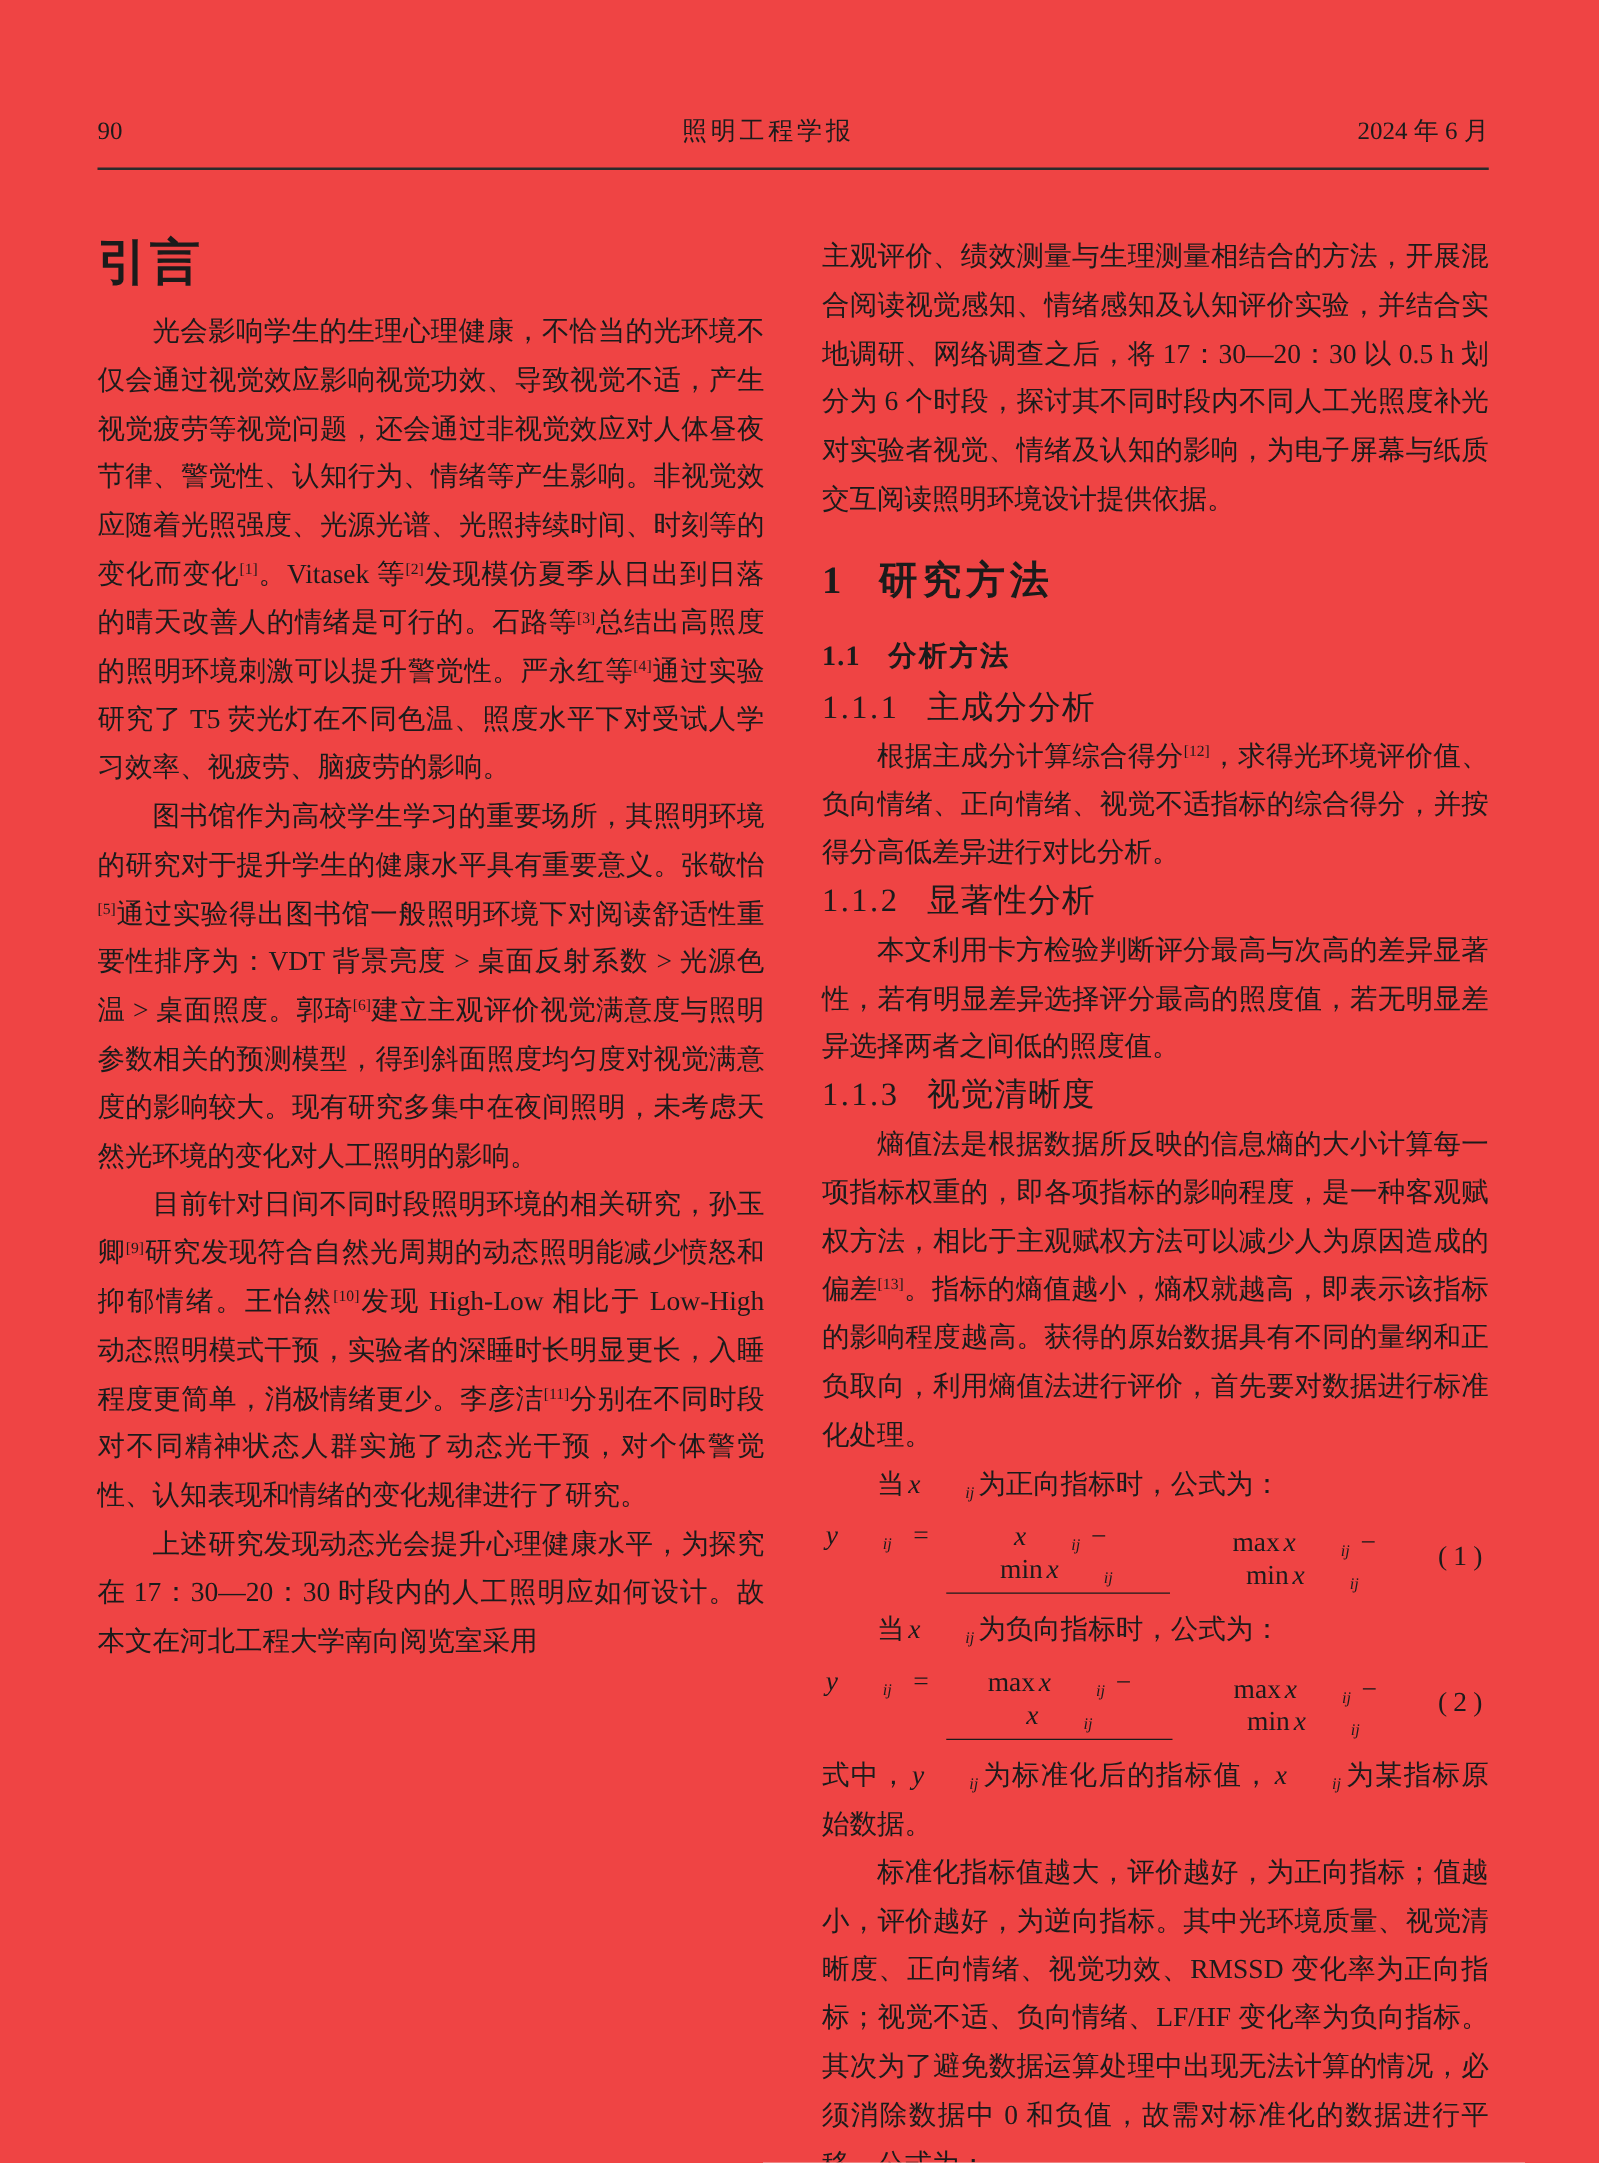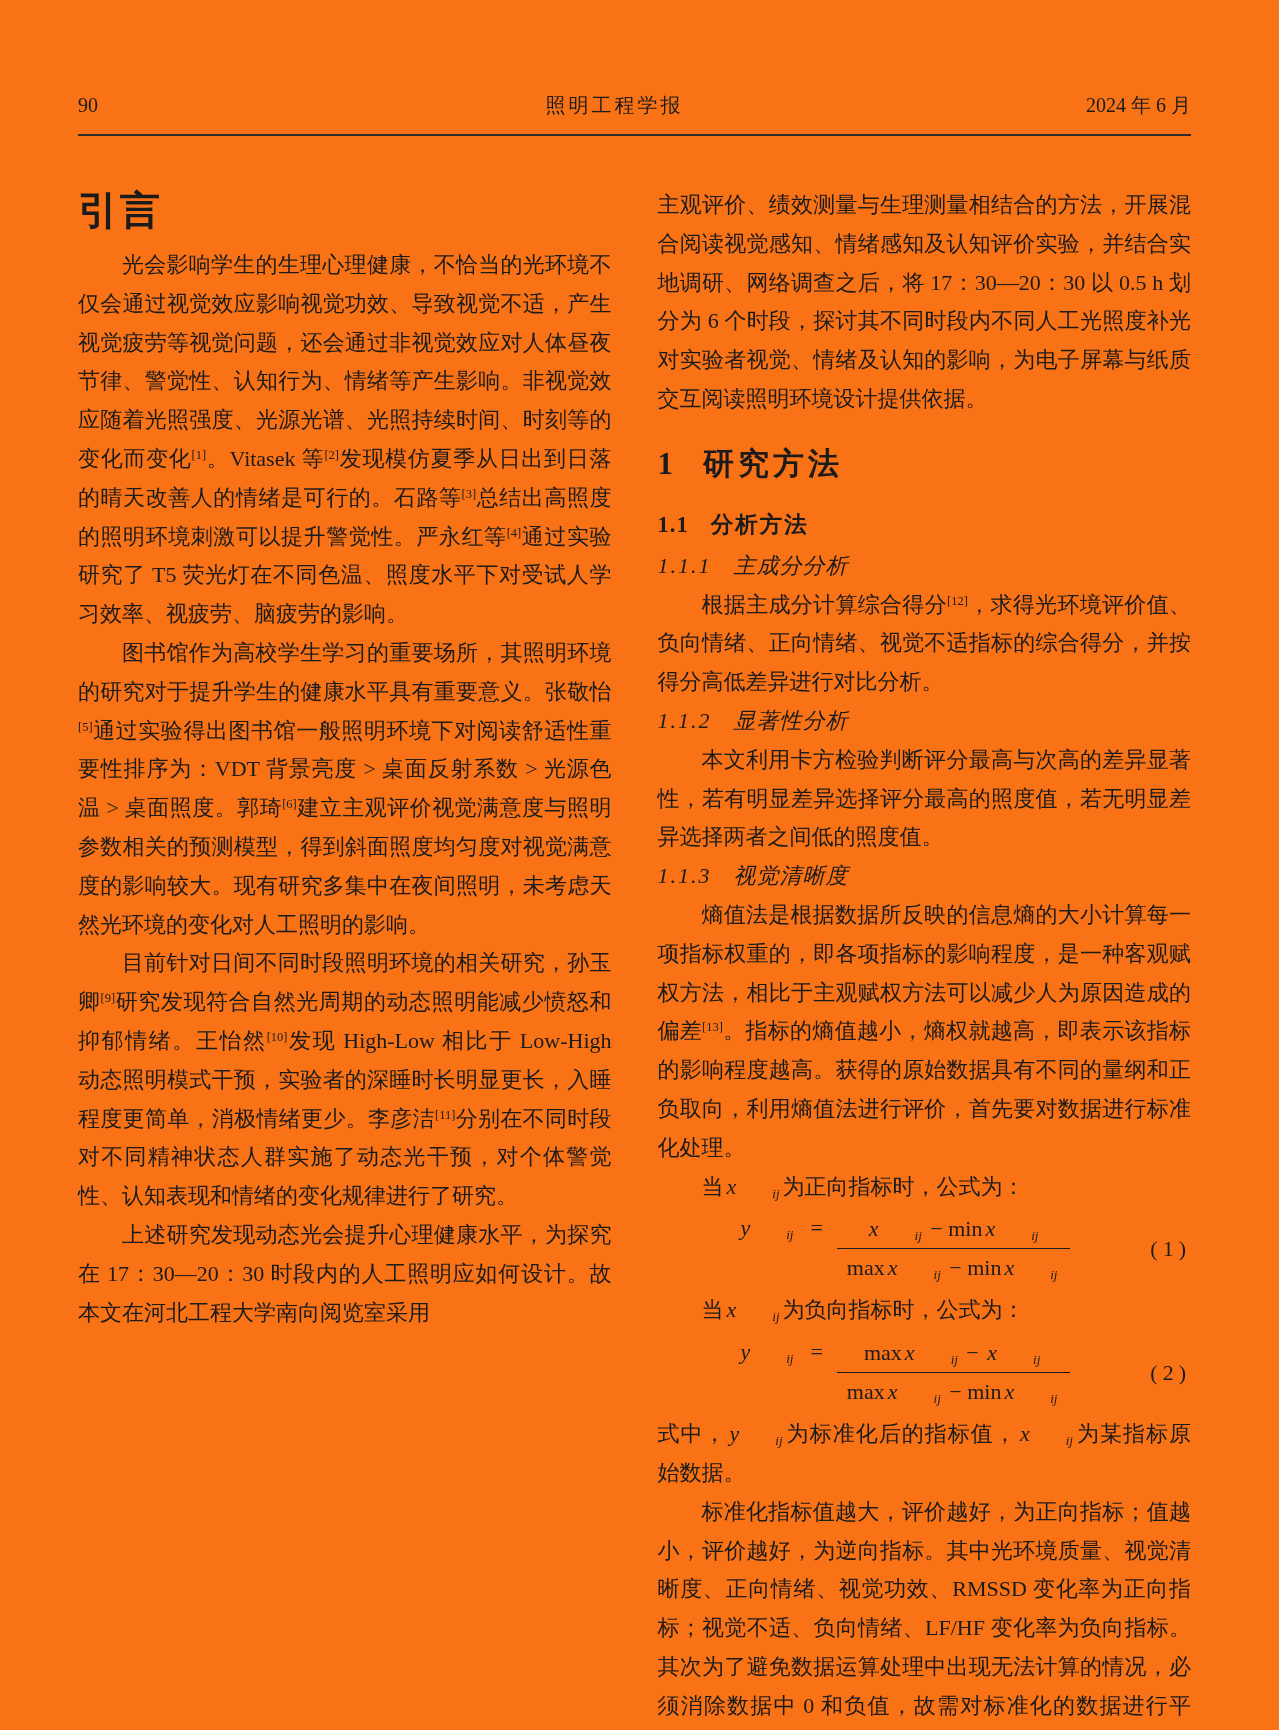--- a/index.html
+++ b/index.html
@@ -7,21 +7,21 @@
     width:1279px;height:1730px;
     background:#f4f4f2;
     font-family:"Liberation Serif","DejaVu Serif",serif;
     color:#1b1b1b;
     overflow:hidden;
   }
   .page{
     box-sizing:border-box;
     width:1279px;height:1730px;
     padding:92px 88px 30px 78px;
-    background:#f97316;
+    background:#ef4444;
     overflow:hidden;
   }
   
   .header{
     display:flex;align-items:baseline;
     font-size:20px;line-height:26px;
     padding-bottom:16px;
     border-bottom:2px solid #2b2b2b;
   }
   .header .page-num{width:140px;text-align:left;}
@@ -48,38 +48,38 @@
   }
   .h1 .num{font-family:"Liberation Serif",serif;margin-right:30px;}
   .h1 .ttl{font-family:"Liberation Sans","DejaVu Sans",sans-serif;letter-spacing:4px;}
   .h2{
     font-size:22.5px;line-height:40px;margin:2px 0;
     text-align:left;font-weight:700;
   }
   .h2 .num{font-family:"Liberation Serif",serif;margin-right:22px;letter-spacing:1px;}
   .h2 .ttl{font-family:"Liberation Sans","DejaVu Sans",sans-serif;letter-spacing:2px;}
   .h3{
-    font-size:22px;line-height:38.8px;margin:0;
-    text-align:left;font-weight:400;font-style:italic;
+    font-size:26px;line-height:38.8px;margin:0;
+    text-align:left;font-weight:400;
   }
   .h3 .num{margin-right:22px;letter-spacing:2px;}
   .h3 .ttl{letter-spacing:1px;}
   
   sup.ref{font-size:12.5px;line-height:0;vertical-align:7px;letter-spacing:0;}
   .mvar{margin:0 3px;white-space:nowrap;}
   .mvar i{font-style:italic;}
   .mvar sub{font-size:13px;font-style:italic;line-height:0;vertical-align:-4px;margin-left:36px;}
   
   .equation{
     display:flex;align-items:center;
     margin:9px 0;line-height:normal;text-align:left;
   }
   .eq-body{flex:1;display:flex;justify-content:center;align-items:flex-start;gap:12px;}
   .eq-eq{padding:0 2px;}
-  .frac{display:inline-flex;flex-direction:column;text-align:center;font-size:22px;}
+  .frac{display:inline-flex;flex-direction:row;text-align:center;font-size:22px;}
   .frac .fnum{padding:1px 10px 6px;border-bottom:1.7px solid #1b1b1b;}
   .frac .fden{padding:6px 10px 1px;}
   .eq-tag{letter-spacing:5px;font-size:22px;}
 </style>
 </head>
 <body>
 
 <div class="page">
   <header class="header">
     <span class="page-num">90</span>

